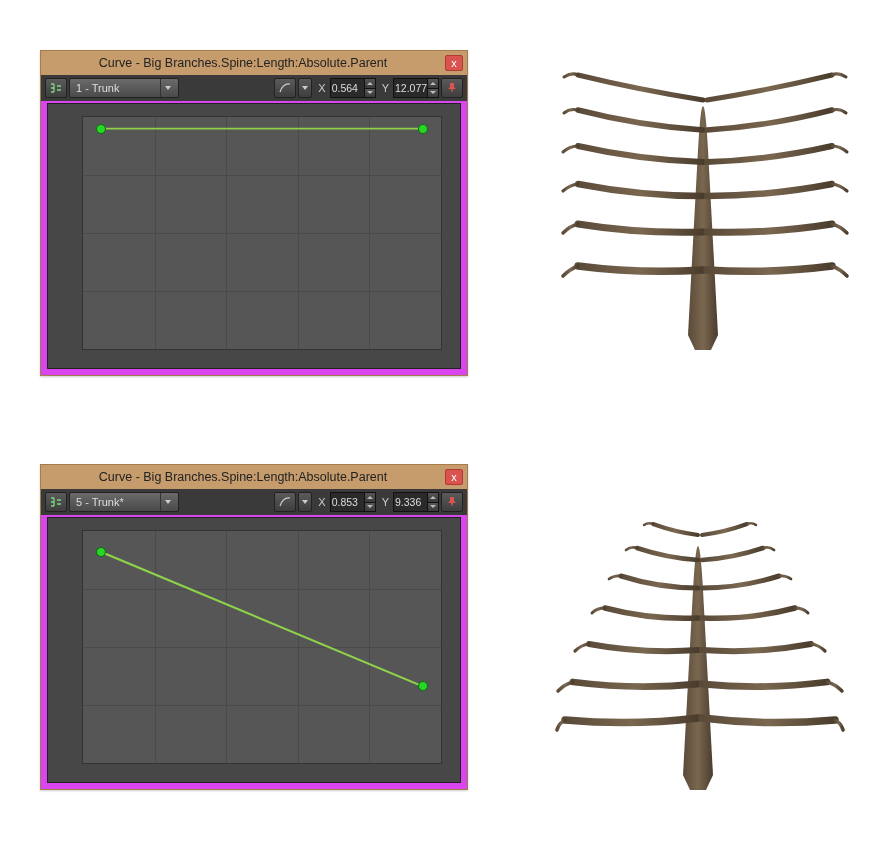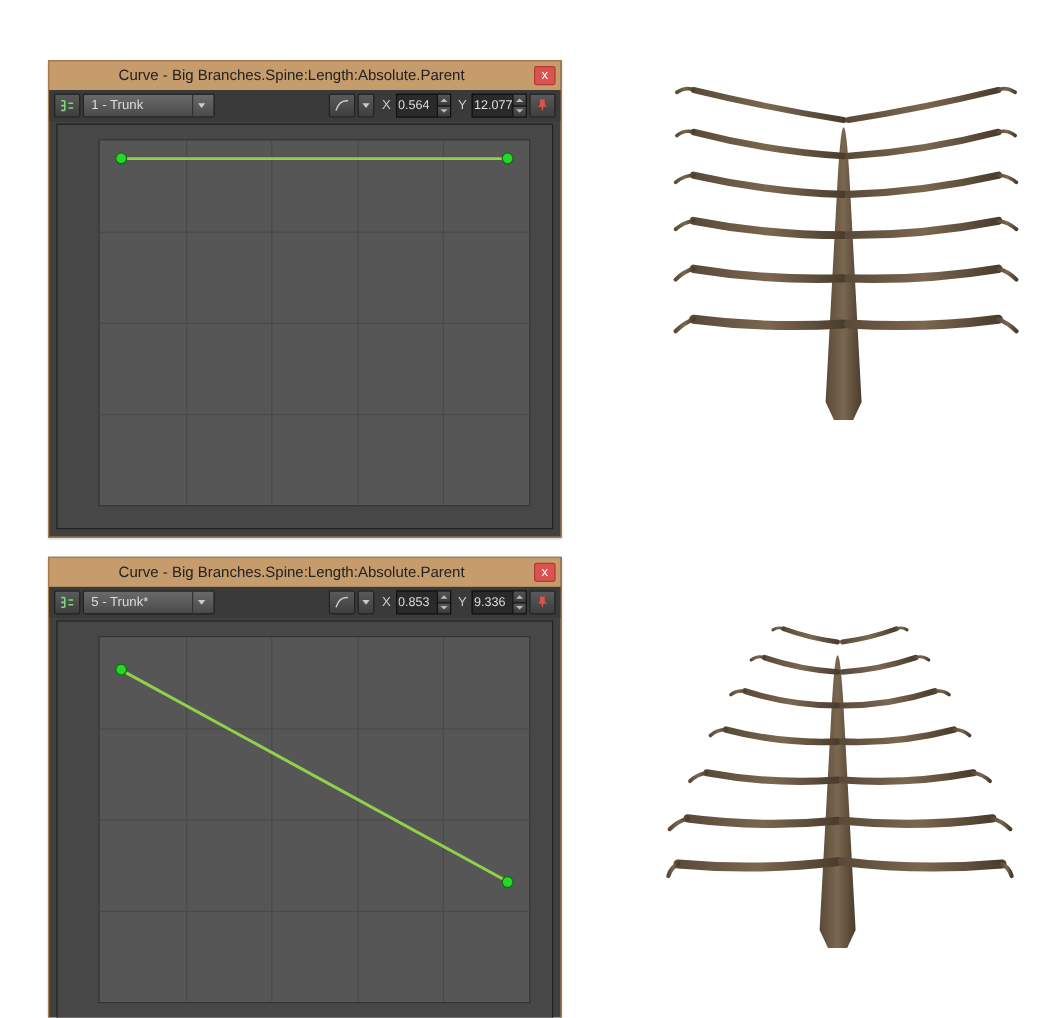--- a/index.html
+++ b/index.html
@@ -1,22 +1,22 @@
 <!DOCTYPE html>
 <html><head>
 <meta charset="utf-8">
 <style>
   * { box-sizing: border-box; margin: 0; padding: 0; font-family: "Segoe UI", Tahoma, sans-serif; }
   body { background: #ffffff; width: 872px; height: 848px; position: relative; }
 
   .panel {
     position: absolute;
     width: 428px;
-    height: 398px;
-    background: #404040;
+    height: 326px;
+    background: #d946ef;
     border: 1px solid #a67c4a;
     box-shadow: 0 1px 2px rgba(0,0,0,0.2);
   }
   .panel.p1 { left: 40px; top: 50px; }
   .panel.p2 { left: 40px; top: 464px; }
 
   .titlebar {
     height: 24px;
     display: flex;
     align-items: center;

